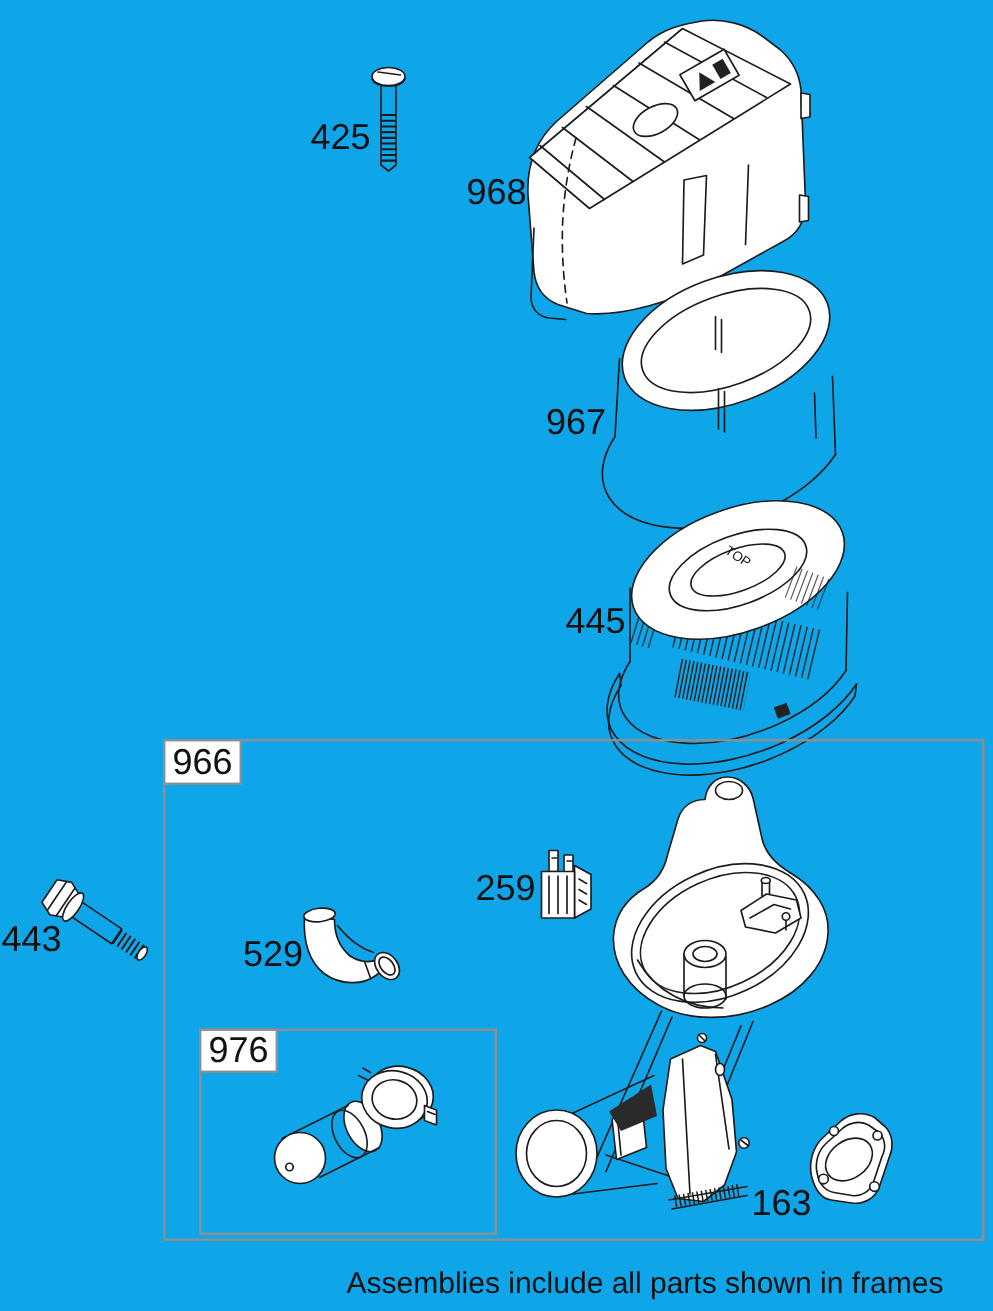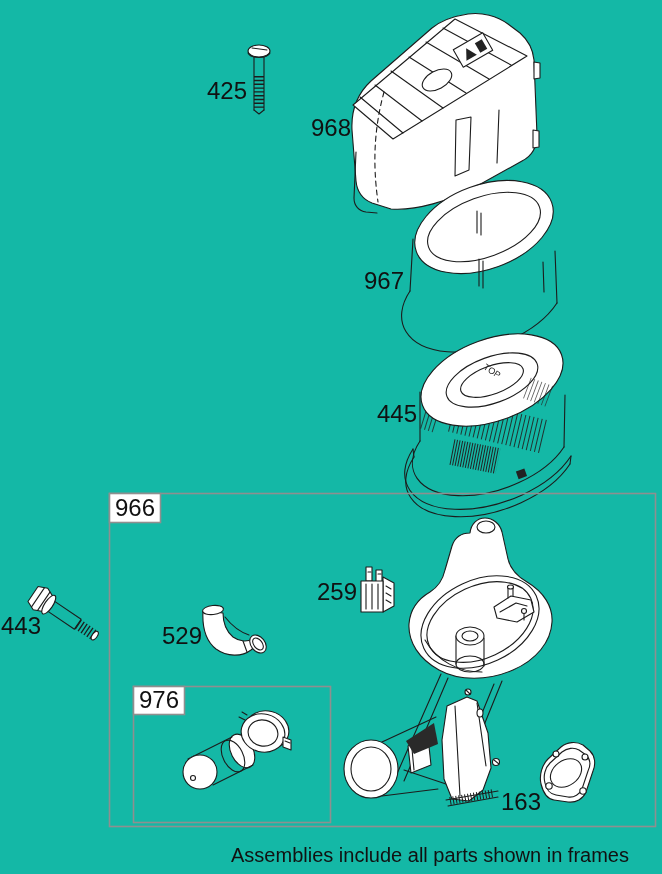--- a/index.html
+++ b/index.html
@@ -1,16 +1,16 @@
 <!DOCTYPE html>
 <html><head>
 <meta charset="utf-8">
 <style>
   html,body{margin:0;padding:0;background:#ffffff;}
-  .stage{position:relative;width:662px;height:874px;background:#14b8a6;overflow:hidden;
+  .stage{position:relative;width:662px;height:874px;background:#0ea5e9;overflow:hidden;
          font-family:"Liberation Sans",sans-serif;}
   svg{position:absolute;left:0;top:0;}
   .ln{fill:none;stroke:#1c1c1c;stroke-width:1.1;stroke-linejoin:round;stroke-linecap:round;}
   .wh{fill:#ffffff;}
   .lbl{font-family:"Liberation Sans",sans-serif;font-size:24px;fill:#111111;text-anchor:middle;}
   .cap{font-family:"Liberation Sans",sans-serif;font-size:20px;fill:#111111;text-anchor:middle;}
   .mark{font-family:"Liberation Sans",sans-serif;font-size:9px;fill:#1c1c1c;text-anchor:middle;}
 </style>
 </head>
 <body>

